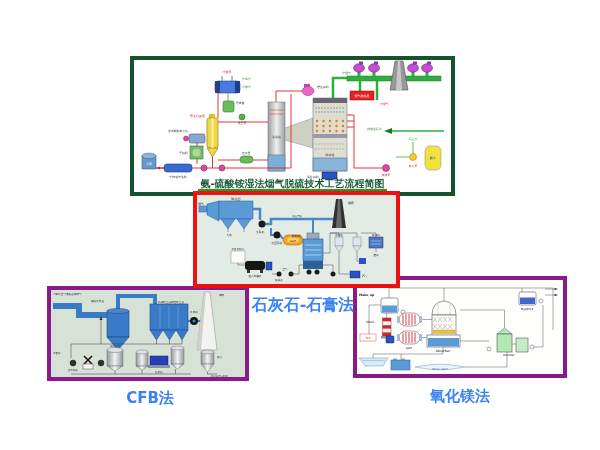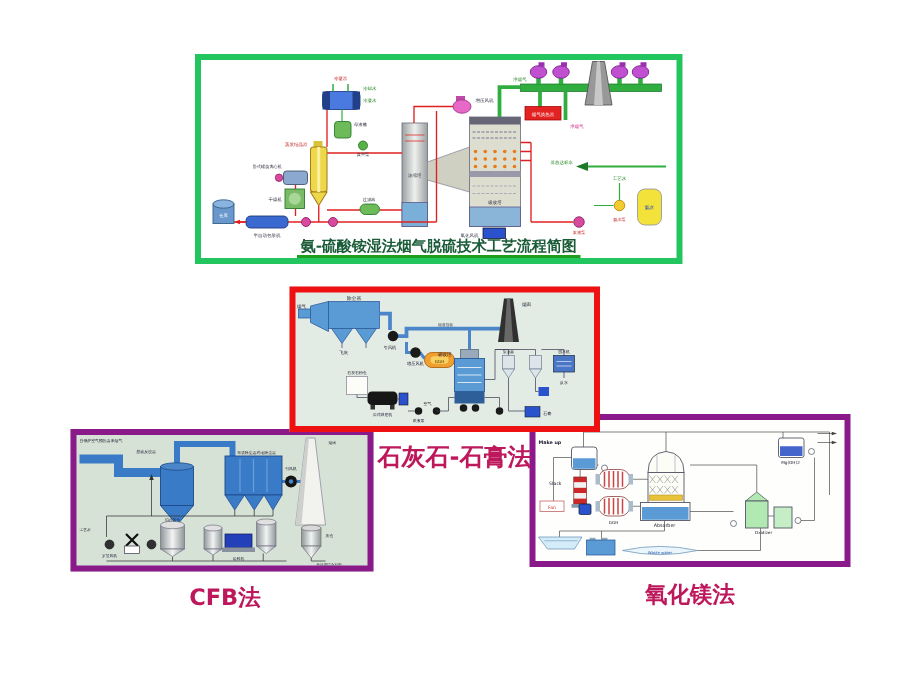--- a/index.html
+++ b/index.html
@@ -1,31 +1,31 @@
 <!DOCTYPE html>
 <html><head>
 <meta charset="utf-8">
 <style>
   * { margin:0; padding:0; box-sizing:border-box; }
   html,body { width:600px; height:450px; background:#ffffff; overflow:hidden;
     font-family:"DejaVu Sans", sans-serif; }
   .canvas { position:absolute; left:0; top:0; width:600px; height:450px; background:#fff; }
   .panel { position:absolute; }
-  .panel-ammonia { left:130px; top:36px; width:325px; height:140px;
-    border:4px solid #22c55e; background:#fff; z-index:1; }
+  .panel-ammonia { left:130px; top:56px; width:325px; height:140px;
+    border:4px solid #14532d; background:#fff; z-index:1; }
   .panel-limestone { left:193px; top:191px; width:207px; height:97px;
     border:4px solid #ee1111; background:#e3ebe5; z-index:3; }
   .panel-cfb { left:47px; top:286px; width:202px; height:95px;
     border:4px solid #8a1a8a; background:#d7e2d7; z-index:2; }
   .panel-mgo { left:353px; top:276px; width:214px; height:102px;
     border:4px solid #8a1a8a; background:#fefefc; z-index:1; }
   .caption { position:absolute; left:0; right:0; bottom:1px; text-align:center;
     font-size:10px; font-weight:bold; color:#1a5c38; letter-spacing:0px; }
   .caption span { border-bottom:2px solid #1f9d1f; padding:0 2px; }
-  .panel-title { position:absolute; font-weight:bold; color:#be185d; text-align:center; z-index:4;
+  .panel-title { position:absolute; font-weight:bold; color:#3b82f6; text-align:center; z-index:4;
     font-family:"DejaVu Sans", sans-serif; }
   #title-limestone { left:230px; top:295px; width:146px; font-size:16px; }
   #title-cfb { left:100px; top:389px; width:100px; font-size:15px; }
   #title-mgo { left:400px; top:387px; width:120px; font-size:15px; }
   svg { display:block; }
   svg text { font-family:"DejaVu Sans", sans-serif; }
 </style>
 </head>
 <body>
 

